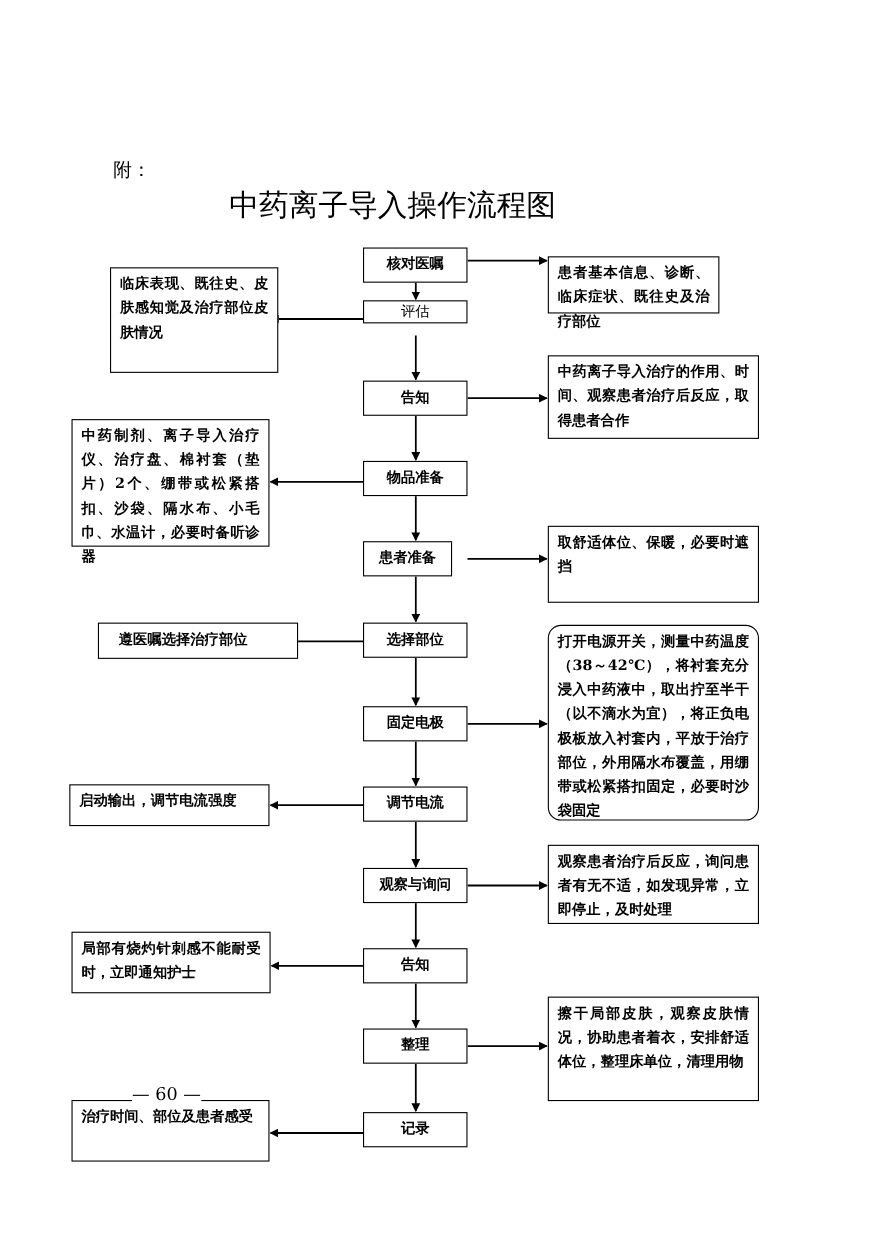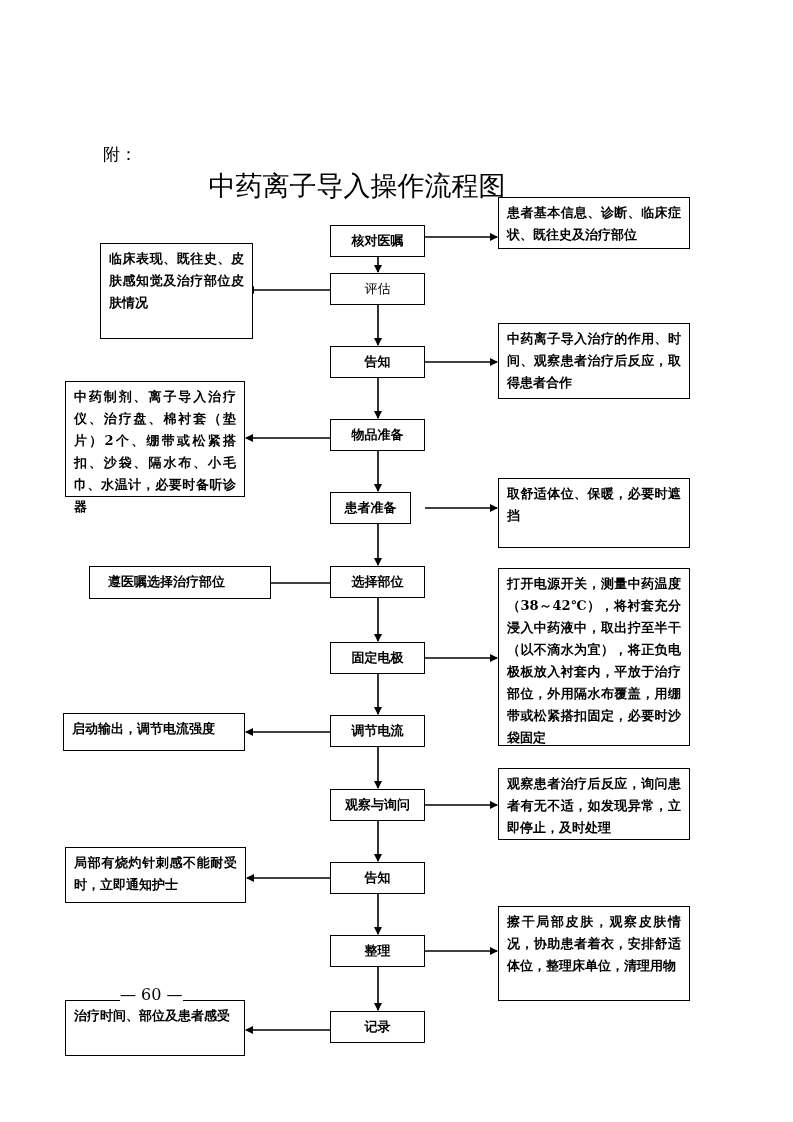--- a/index.html
+++ b/index.html
@@ -52,36 +52,36 @@
     <line x1="330" y1="290" x2="247" y2="290" marker-end="url(#ah)"></line>
     <line x1="330" y1="438" x2="246" y2="438" marker-end="url(#ah)"></line>
     <line x1="330" y1="583" x2="248" y2="583" marker-end="url(#ah)"></line>
     <line x1="330" y1="732" x2="246" y2="732" marker-end="url(#ah)"></line>
     <line x1="330" y1="878" x2="247" y2="878" marker-end="url(#ah)"></line>
     <line x1="330" y1="1030" x2="246" y2="1030" marker-end="url(#ah)"></line>
   </g>
 </svg>
 
 <div class="box step" style="left:330px;top:225px;width:95px;height:32px;">核对医嘱</div>
-<div class="box step" style="left:330px;top:273px;width:95px;height:32px;font-weight:normal;text-align:right;">评估</div>
+<div class="box step" style="left:330px;top:273px;width:95px;height:21px;font-weight:normal;text-align:right;">评估</div>
 <div class="box step" style="left:330px;top:346px;width:95px;height:32px;">告知</div>
 <div class="box step" style="left:330px;top:419px;width:95px;height:32px;">物品准备</div>
 <div class="box step" style="left:330px;top:492px;width:81px;height:32px;">患者准备</div>
 <div class="box step" style="left:330px;top:566px;width:95px;height:32px;">选择部位</div>
 <div class="box step" style="left:330px;top:642px;width:95px;height:32px;">固定电极</div>
 <div class="box step" style="left:330px;top:715px;width:95px;height:32px;">调节电流</div>
 <div class="box step" style="left:330px;top:789px;width:95px;height:32px;">观察与询问</div>
 <div class="box step" style="left:330px;top:862px;width:95px;height:32px;">告知</div>
 <div class="box step" style="left:330px;top:935px;width:95px;height:32px;">整理</div>
 <div class="box step" style="left:330px;top:1011px;width:95px;height:32px;">记录</div>
 
-<div class="box note" style="left:498px;top:197px;width:192px;height:52px;">患者基本信息、诊断、临床症状、既往史及治疗部位</div>
+<div class="box note" style="left:498px;top:233px;width:156px;height:52px;">患者基本信息、诊断、临床症状、既往史及治疗部位</div>
 <div class="box note" style="left:498px;top:323px;width:192px;height:76px;">中药离子导入治疗的作用、时间、观察患者治疗后反应，取得患者合作</div>
 <div class="box note" style="left:498px;top:478px;width:192px;height:70px;">取舒适体位、保暖，必要时遮挡</div>
-<div class="box note" style="left:498px;top:568px;width:192px;height:178px;">打开电源开关，测量中药温度（38～42℃），将衬套充分浸入中药液中，取出拧至半干（以不滴水为宜），将正负电极板放入衬套内，平放于治疗部位，外用隔水布覆盖，用绷带或松紧搭扣固定，必要时沙袋固定</div>
+<div class="box note" style="left:498px;top:568px;width:192px;height:178px;border-radius:12px;">打开电源开关，测量中药温度（38～42℃），将衬套充分浸入中药液中，取出拧至半干（以不滴水为宜），将正负电极板放入衬套内，平放于治疗部位，外用隔水布覆盖，用绷带或松紧搭扣固定，必要时沙袋固定</div>
 <div class="box note" style="left:498px;top:768px;width:192px;height:72px;">观察患者治疗后反应，询问患者有无不适，如发现异常，立即停止，及时处理</div>
 <div class="box note" style="left:498px;top:906px;width:192px;height:95px;">擦干局部皮肤，观察皮肤情况，协助患者着衣，安排舒适体位，整理床单位，清理用物</div>
 
 <div class="box note" style="left:100px;top:243px;width:153px;height:96px;">临床表现、既往史、皮肤感知觉及治疗部位皮肤情况</div>
 <div class="box note" style="left:65px;top:381px;width:180px;height:116px;">中药制剂、离子导入治疗仪、治疗盘、棉衬套（垫片）2个、绷带或松紧搭扣、沙袋、隔水布、小毛巾、水温计，必要时备听诊器</div>
 <div class="box note" style="left:65px;top:566px;width:182px;height:33px;padding-left:18px;margin-left:24px;">遵医嘱选择治疗部位</div>
 <div class="box note" style="left:63px;top:713px;width:182px;height:38px;">启动输出，调节电流强度</div>
 <div class="box note" style="left:65px;top:847px;width:181px;height:56px;">局部有烧灼针刺感不能耐受时，立即通知护士</div>
 <div class="box note" style="left:65px;top:1000px;width:180px;height:56px;">治疗时间、部位及患者感受</div>
 

